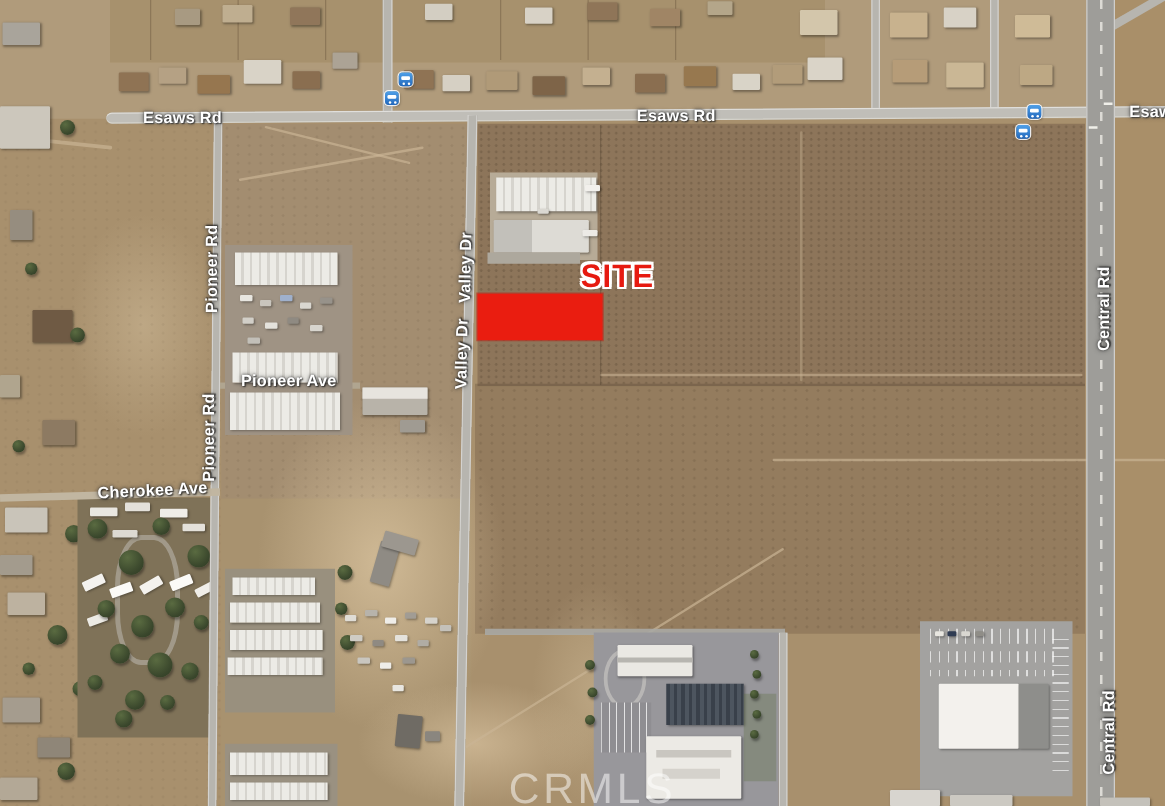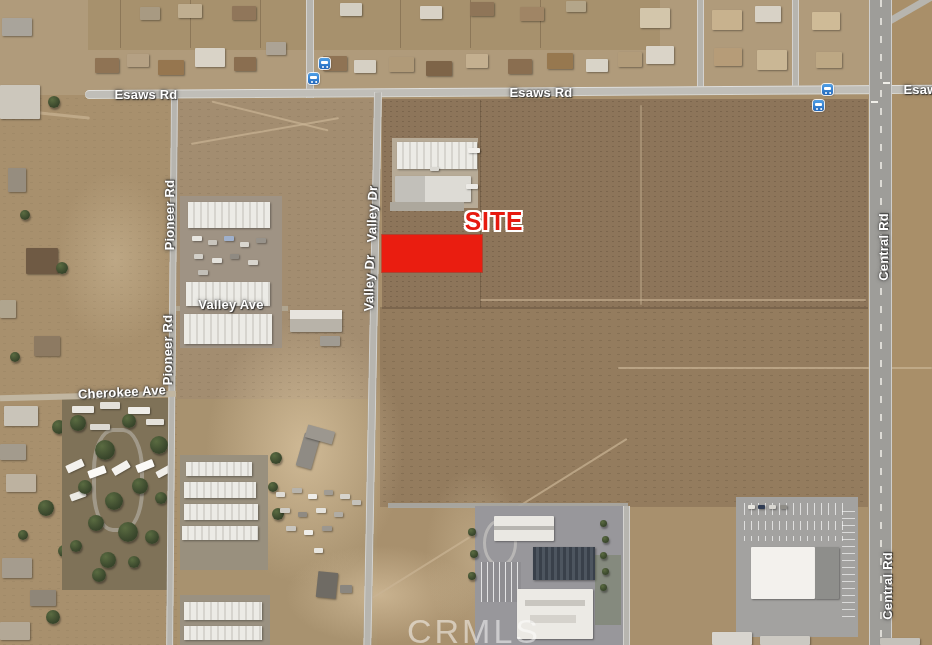--- a/index.html
+++ b/index.html
@@ -263,21 +263,21 @@
 
   <div class="f lbl" style="left:146px;top:94px;">Esaws Rd</div>
   <div class="f lbl" style="left:541px;top:92px;">Esaws Rd</div>
   <div class="f lbl" style="left:935px;top:89px;">Esaws Rd</div>
   <div class="f lbl vl" style="left:169px;top:215px;">Pioneer Rd</div>
   <div class="f lbl vl" style="left:167px;top:350px;">Pioneer Rd</div>
   <div class="f lbl vl2" style="left:372px;top:214px;">Valley Dr</div>
   <div class="f lbl vl2" style="left:369px;top:283px;">Valley Dr</div>
   <div class="f lbl vl" style="left:883px;top:247px;">Central Rd</div>
   <div class="f lbl vl" style="left:887px;top:586px;">Central Rd</div>
-  <div class="f lbl" style="left:231px;top:304px;">Valley Ave</div>
+  <div class="f lbl" style="left:231px;top:304px;">Pioneer Ave</div>
   <div class="f lbl" style="left:122px;top:392px;transform:translate(-50%,-50%) rotate(-3deg);">Cherokee Ave</div>
 
   <div id="site-label" class="f" style="left:494px;top:221px;">SITE</div>
 
   <div class="f bus" style="left:319px;top:58px;"></div>
   <div class="f bus" style="left:308px;top:73px;"></div>
   <div class="f bus" style="left:822px;top:84px;"></div>
   <div class="f bus" style="left:813px;top:100px;"></div>
 
   <div id="watermark" class="f" style="left:474px;top:612px;">CRMLS</div>

